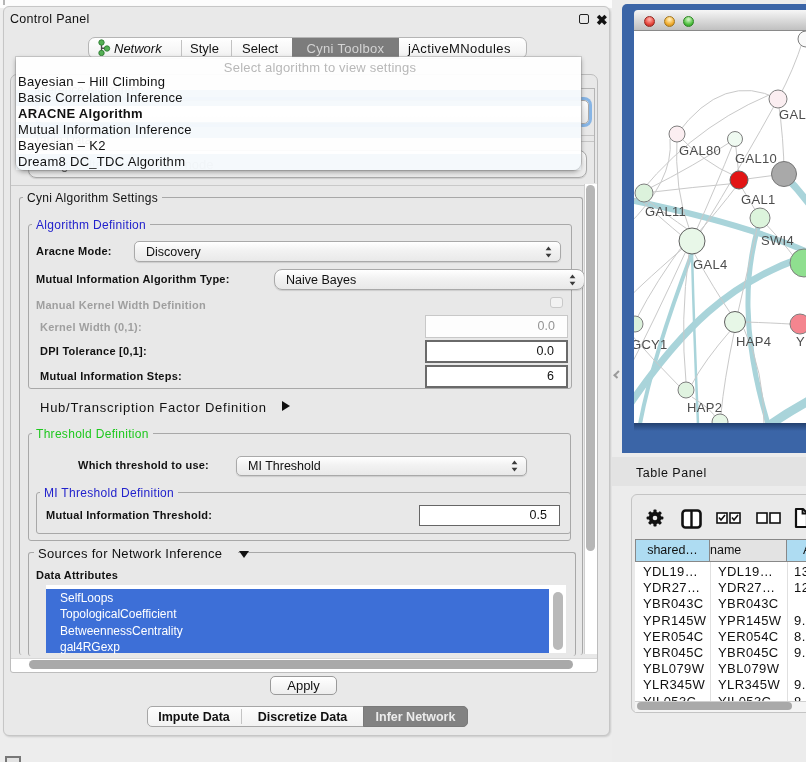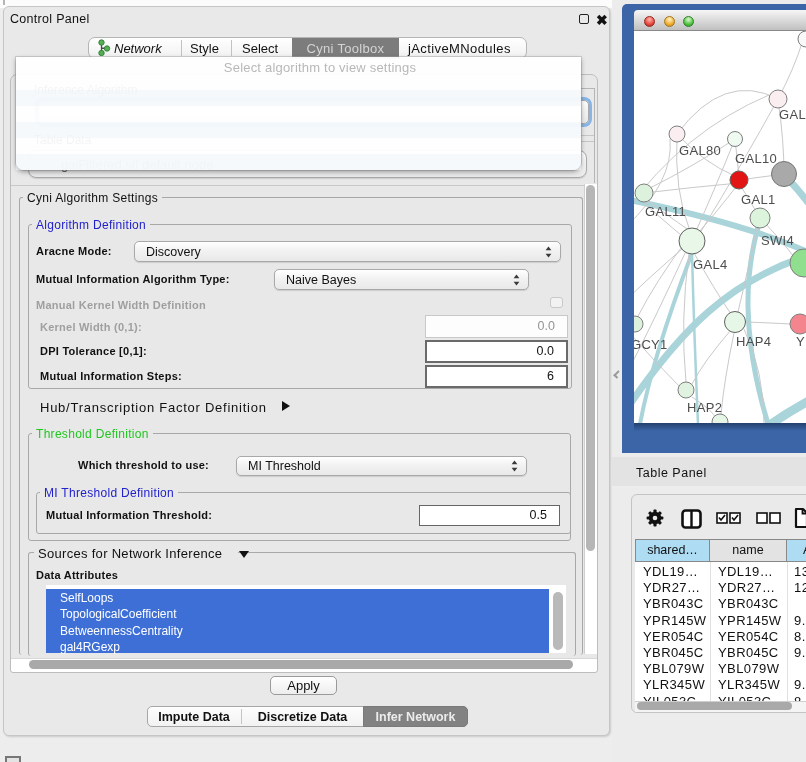--- a/index.html
+++ b/index.html
@@ -73,21 +73,21 @@
 
   <div class="lbl abs" style="left:36px;top:245px;">Aracne Mode:</div>
   <div class="combo" style="left:134px;top:241px;width:427px;height:21px;">
     <span class="ctext">Discovery</span>
     <svg class="arr7" viewBox="0 0 7 12">
         <path d="M3.5 0.5 L6.4 4.2 L0.6 4.2 Z" fill="#3a3a3a"></path>
         <path d="M3.5 11.5 L6.4 7.8 L0.6 7.8 Z" fill="#3a3a3a"></path>
       </svg>
   </div>
   <div class="lbl abs" style="left:36px;top:273px;">Mutual Information Algorithm Type:</div>
-  <div class="combo" style="left:274px;top:269px;width:255px;height:21px;">
+  <div class="combo" style="left:274px;top:269px;width:311px;height:21px;border-radius:8px;">
     <span class="ctext">Naive Bayes</span>
     <svg class="arr7" viewBox="0 0 7 12">
         <path d="M3.5 0.5 L6.4 4.2 L0.6 4.2 Z" fill="#3a3a3a"></path>
         <path d="M3.5 11.5 L6.4 7.8 L0.6 7.8 Z" fill="#3a3a3a"></path>
       </svg>
   </div>
   <div class="lbl dis abs" style="left:36px;top:299px;">Manual Kernel Width Definition</div>
   <div class="abs" style="left:550px;top:297px;width:13px;height:11px;background:#f2f2f2;border:1px solid #c9c9c9;border-radius:3px;"></div>
   <div class="lbl dis abs" style="left:40px;top:321px;">Kernel Width (0,1):</div>
   <div class="field" style="left:425px;top:315px;width:143px;height:23px;border:1px solid #c8c8c8;background:#fdfdfd;color:#949494;line-height:21px;">0.0</div>
@@ -258,30 +258,31 @@
     <rect x="1" y="1" width="10" height="10" fill="#fff" stroke="#111" stroke-width="1.6"></rect>
     <rect x="14" y="1" width="10" height="10" fill="#fff" stroke="#111" stroke-width="1.6"></rect>
   </svg>
   <svg class="abs" style="left:794px;top:507px;" width="14" height="22" viewBox="0 0 14 22">
     <path d="M2 2 L9 2 L13 6 L13 20 L2 20 Z" fill="#fff" stroke="#111" stroke-width="2.2" stroke-linejoin="round"></path>
     <path d="M8.5 2 L8.5 6.5 L13 6.5" stroke="#111" stroke-width="1.8" fill="none"></path>
   </svg>
 
   <div class="abs" style="left:635px;top:539px;width:171px;height:162px;background:#fff;"></div>
   <div class="abs" style="left:635px;top:539px;width:75px;height:23px;background:#aedcf2;border:1px solid #888;text-align:center;font-size:12.5px;color:#111;line-height:21px;">shared…</div>
-  <div class="abs" style="left:709px;top:539px;width:78px;height:23px;background:#e3e3e3;border:1px solid #888;text-align:center;font-size:12.5px;color:#111;line-height:21px;">name</div>
+  <div class="abs" style="left:709px;top:539px;width:78px;height:23px;background:#e3e3e3;border:1px solid #888;font-size:12.5px;color:#111;line-height:21px;">name</div>
   <div class="abs" style="left:786px;top:539px;width:22px;height:23px;background:#aedcf2;border:1px solid #888;color:#111;font-size:12.5px;line-height:21px;padding-left:16px;">A</div>
   <div class="abs" style="left:709.5px;top:562px;width:1px;height:139px;background:#e0e0e0;"></div>
   <div class="abs" style="left:786.5px;top:562px;width:1px;height:139px;background:#e0e0e0;"></div>
   <div class="abs" style="left:643px;top:564px;font-size:13px;letter-spacing:0.4px;color:#111;line-height:16.2px;">YDL19…<br>YDR27…<br>YBR043C<br>YPR145W<br>YER054C<br>YBR045C<br>YBL079W<br>YLR345W<br>YIL053C</div>
   <div class="abs" style="left:718px;top:564px;font-size:13px;letter-spacing:0.4px;color:#111;line-height:16.2px;">YDL19…<br>YDR27…<br>YBR043C<br>YPR145W<br>YER054C<br>YBR045C<br>YBL079W<br>YLR345W<br>YIL053C</div>
   <div class="abs" style="left:794px;top:564px;font-size:13px;letter-spacing:0.4px;color:#111;line-height:16.2px;">13<br>12<br>&nbsp;<br>9.<br>8.<br>9.<br>&nbsp;<br>9.<br>8.</div>
   <div class="abs" style="left:635px;top:701px;width:171px;height:11px;background:#f4f4f4;border-top:1px solid #cfcfcf;"></div>
   <div class="abs" style="left:637px;top:702px;width:155px;height:8px;background:#a9a9a9;border-radius:4px;"></div>
 
   <div class="abs" style="left:615px;top:371px;width:5px;height:7px;border-left:2px solid #9a9a9a;border-bottom:2px solid #9a9a9a;transform:rotate(45deg);"></div>
 
   <div class="abs" style="left:16px;top:57px;width:565px;height:113px;background:rgba(255,255,255,0.95);border-radius:0 0 8px 8px;box-shadow:0 2px 5px rgba(0,0,0,0.35), 0 0 0 1px rgba(170,170,170,0.45);"></div>
   <div class="abs" style="left:16px;top:60px;width:608px;text-align:center;font-size:13px;letter-spacing:0.2px;color:#b8b8b8;">Select algorithm to view settings</div>
   <div class="abs" style="left:16px;top:90px;width:565px;height:16px;background:rgba(237,244,250,0.55);"></div>
   <div class="abs" style="left:16px;top:122px;width:565px;height:16px;background:rgba(237,244,250,0.55);"></div>
   <div class="abs" style="left:16px;top:154px;width:565px;height:16px;background:rgba(237,244,250,0.55);"></div>
+  <div class="abs" style="left:18px;top:74px;font-size:13px;letter-spacing:0.3px;color:#111;line-height:16px;">Bayesian – Hill Climbing<br>Basic Correlation Inference<br><span class="bold">ARACNE Algorithm</span><br>Mutual Information Inference<br>Bayesian – K2<br>Dream8 DC_TDC Algorithm</div>
 </div>
 
 </body></html>

